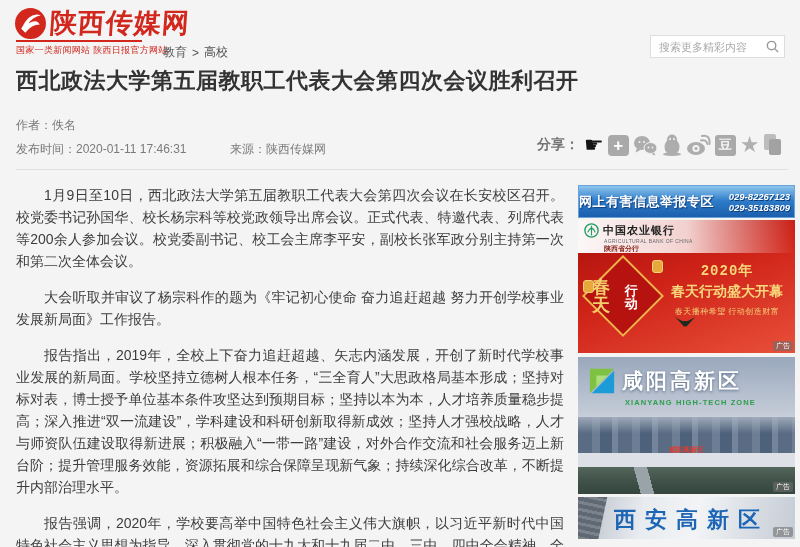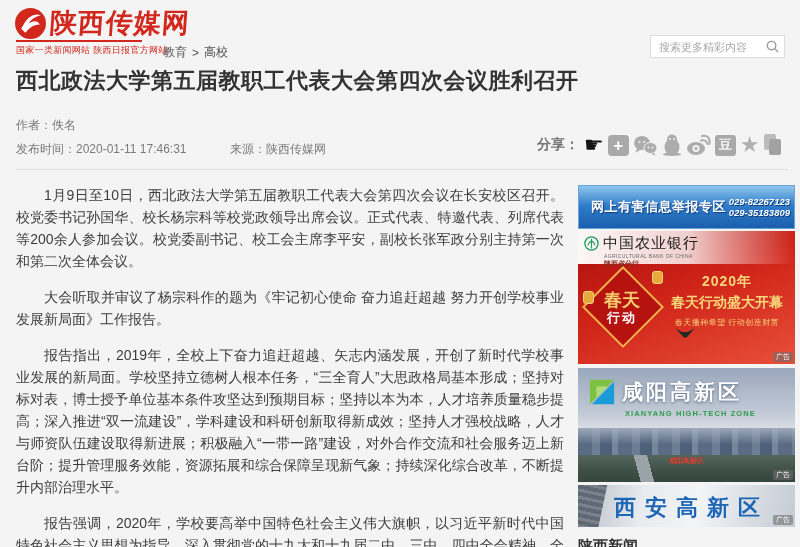--- a/index.html
+++ b/index.html
@@ -33,43 +33,43 @@
   .douban-icon{width:21px;height:21px;background:#a9a9a9;border-radius:3px;color:#f4f4f4;font-size:13px;font-weight:700;display:flex;align-items:center;justify-content:center;cursor:pointer;}
   .star-icon{font-size:22px;color:#b0b0b0;line-height:1;cursor:pointer;}
   .copy-icon{position:relative;width:20px;height:22px;cursor:pointer;}
   .copy-icon::before{content:"";position:absolute;left:1px;top:0;width:12px;height:16px;background:#bcbcbc;border-radius:2px;}
   .copy-icon::after{content:"";position:absolute;left:6px;top:5px;width:12px;height:16px;background:#a2a2a2;border-radius:2px;}
   .divider{position:absolute;left:16px;top:169px;width:772px;height:1px;background:#e0e0e0;}
   .article-body{position:absolute;left:16px;top:170px;width:548px;}
   .article-body p{font-size:14px;line-height:22px;margin:14px 0;text-indent:2em;color:#3d3d3d;text-align:justify;}
   
   .sidebar{position:absolute;left:578px;top:185px;width:217px;}
-  .report-banner{height:44px;background:linear-gradient(180deg,#8ec6ee 0%,#2e7bc8 48%,#1a5fae 100%);border:1px solid #6ba3d6;box-sizing:border-box;display:flex;align-items:center;padding:0 4px 0 12px;cursor:pointer;}
+  .report-banner{height:33px;background:linear-gradient(180deg,#8ec6ee 0%,#2e7bc8 48%,#1a5fae 100%);border:1px solid #6ba3d6;box-sizing:border-box;display:flex;align-items:center;padding:0 4px 0 0;cursor:pointer;}
   .rb-title{flex:1;font-size:13px;font-weight:800;color:#fff;text-shadow:1px 1px 1px #0e3d7a;letter-spacing:.5px;white-space:nowrap;}
   .rb-phones{font-size:9.5px;font-weight:800;font-style:italic;color:#fff;text-shadow:1px 1px 0 #0e3d7a;line-height:11px;text-align:right;white-space:nowrap;}
   .abc-ad{margin-top:2px;height:133px;position:relative;background:linear-gradient(160deg,#a80f0c 0%,#cf2318 45%,#e8503a 100%);overflow:hidden;cursor:pointer;}
   .abc-top{position:absolute;top:0;left:0;right:0;height:33px;background:linear-gradient(90deg,rgba(255,255,255,.97) 0%,rgba(255,255,255,.8) 50%,rgba(255,255,255,0) 100%);padding:3px 6px;box-sizing:border-box;}
   .abc-logo-row{display:flex;align-items:center;gap:4px;}
-  .abc-name{font-size:15px;font-weight:400;color:#222;letter-spacing:1px;}
+  .abc-name{font-size:11px;font-weight:700;color:#222;letter-spacing:1px;}
   .abc-en{font-size:5px;color:#666;letter-spacing:.4px;margin-left:20px;line-height:6px;}
   .abc-branch{font-size:7px;font-weight:700;color:#8a2a20;margin-left:20px;line-height:9px;}
   .abc-diamond{position:absolute;left:16px;top:47px;width:54px;height:54px;background:#b51210;border:2px solid #f0b34a;transform:rotate(45deg);}
-  .abc-dtext{position:absolute;left:14px;top:47px;width:60px;height:58px;display:flex;flex-direction:column;align-items:center;justify-content:center;line-height:1;}
+  .abc-dtext{position:absolute;left:14px;top:47px;width:60px;height:58px;display:flex;flex-direction:row;align-items:center;justify-content:center;line-height:1;}
   .abc-d1{font-size:18px;font-weight:900;color:#f5cf6d;}
   .abc-d2{font-size:13px;font-weight:900;color:#fff;margin-top:2px;letter-spacing:2px;}
   .lantern{position:absolute;width:9px;height:11px;background:#e8a93c;border:1px solid #f6d07a;border-radius:3px;}
   .lantern.l1{left:5px;top:60px;}
   .lantern.l2{left:74px;top:40px;}
   .abc-text{position:absolute;left:84px;top:42px;width:130px;text-align:center;}
-  .abc-year{font-size:14px;font-weight:800;color:#f6d77b;letter-spacing:1px;}
+  .abc-year{font-size:14px;font-weight:800;color:#f6d77b;letter-spacing:1px;font-family:Liberation Mono, monospace;}
   .abc-headline{font-size:14px;font-weight:900;color:#f6d77b;margin-top:3px;white-space:nowrap;}
   .abc-slogan{font-size:8px;color:#f3cf77;margin-top:5px;letter-spacing:.5px;white-space:nowrap;}
   .abc-bird{position:absolute;left:96px;top:96px;}
   .ad-tag{position:absolute;right:2px;bottom:2px;font-size:7px;color:#fff;background:rgba(110,110,110,.6);padding:0 3px;border-radius:2px;line-height:10px;}
-  .xianyang-ad{margin-top:4px;height:114px;position:relative;overflow:hidden;cursor:pointer;background:linear-gradient(180deg,#9aa8bd 0%,#c2cad6 40%,#dde1e7 55%);}
+  .xianyang-ad{margin-top:4px;height:137px;position:relative;overflow:hidden;cursor:pointer;background:linear-gradient(180deg,#9aa8bd 0%,#c2cad6 40%,#dde1e7 55%);}
   .xy-city{position:absolute;left:0;right:0;top:60px;height:36px;background:
     linear-gradient(180deg,rgba(170,180,195,.85) 0%,rgba(90,108,132,0) 45%),
     repeating-linear-gradient(90deg,#5a6c84 0 14px,#6d7e94 14px 22px,#4e617a 22px 34px,#74859b 34px 40px);}
   .xy-ground{position:absolute;left:0;right:0;bottom:0;height:27px;background:
     linear-gradient(75deg,transparent 0 28%,#9aa3a8 28% 34%,transparent 34%),
     linear-gradient(180deg,#54665c 0%,#3d4f46 60%,#35463e 100%);}
   .xy-logo-row{position:absolute;left:10px;top:10px;display:flex;align-items:center;gap:6px;}
   .xy-title{font-size:21px;font-weight:800;color:#fff;text-shadow:0 1px 3px rgba(40,60,90,.65);letter-spacing:3px;white-space:nowrap;}
   .xy-en{position:absolute;left:47px;top:41px;font-size:7.5px;font-weight:700;color:#2f9e4c;letter-spacing:1.1px;white-space:nowrap;}
   .xy-sign{position:absolute;left:50%;transform:translateX(-50%);top:88px;font-size:7px;font-weight:700;color:#e23c2e;white-space:nowrap;}

